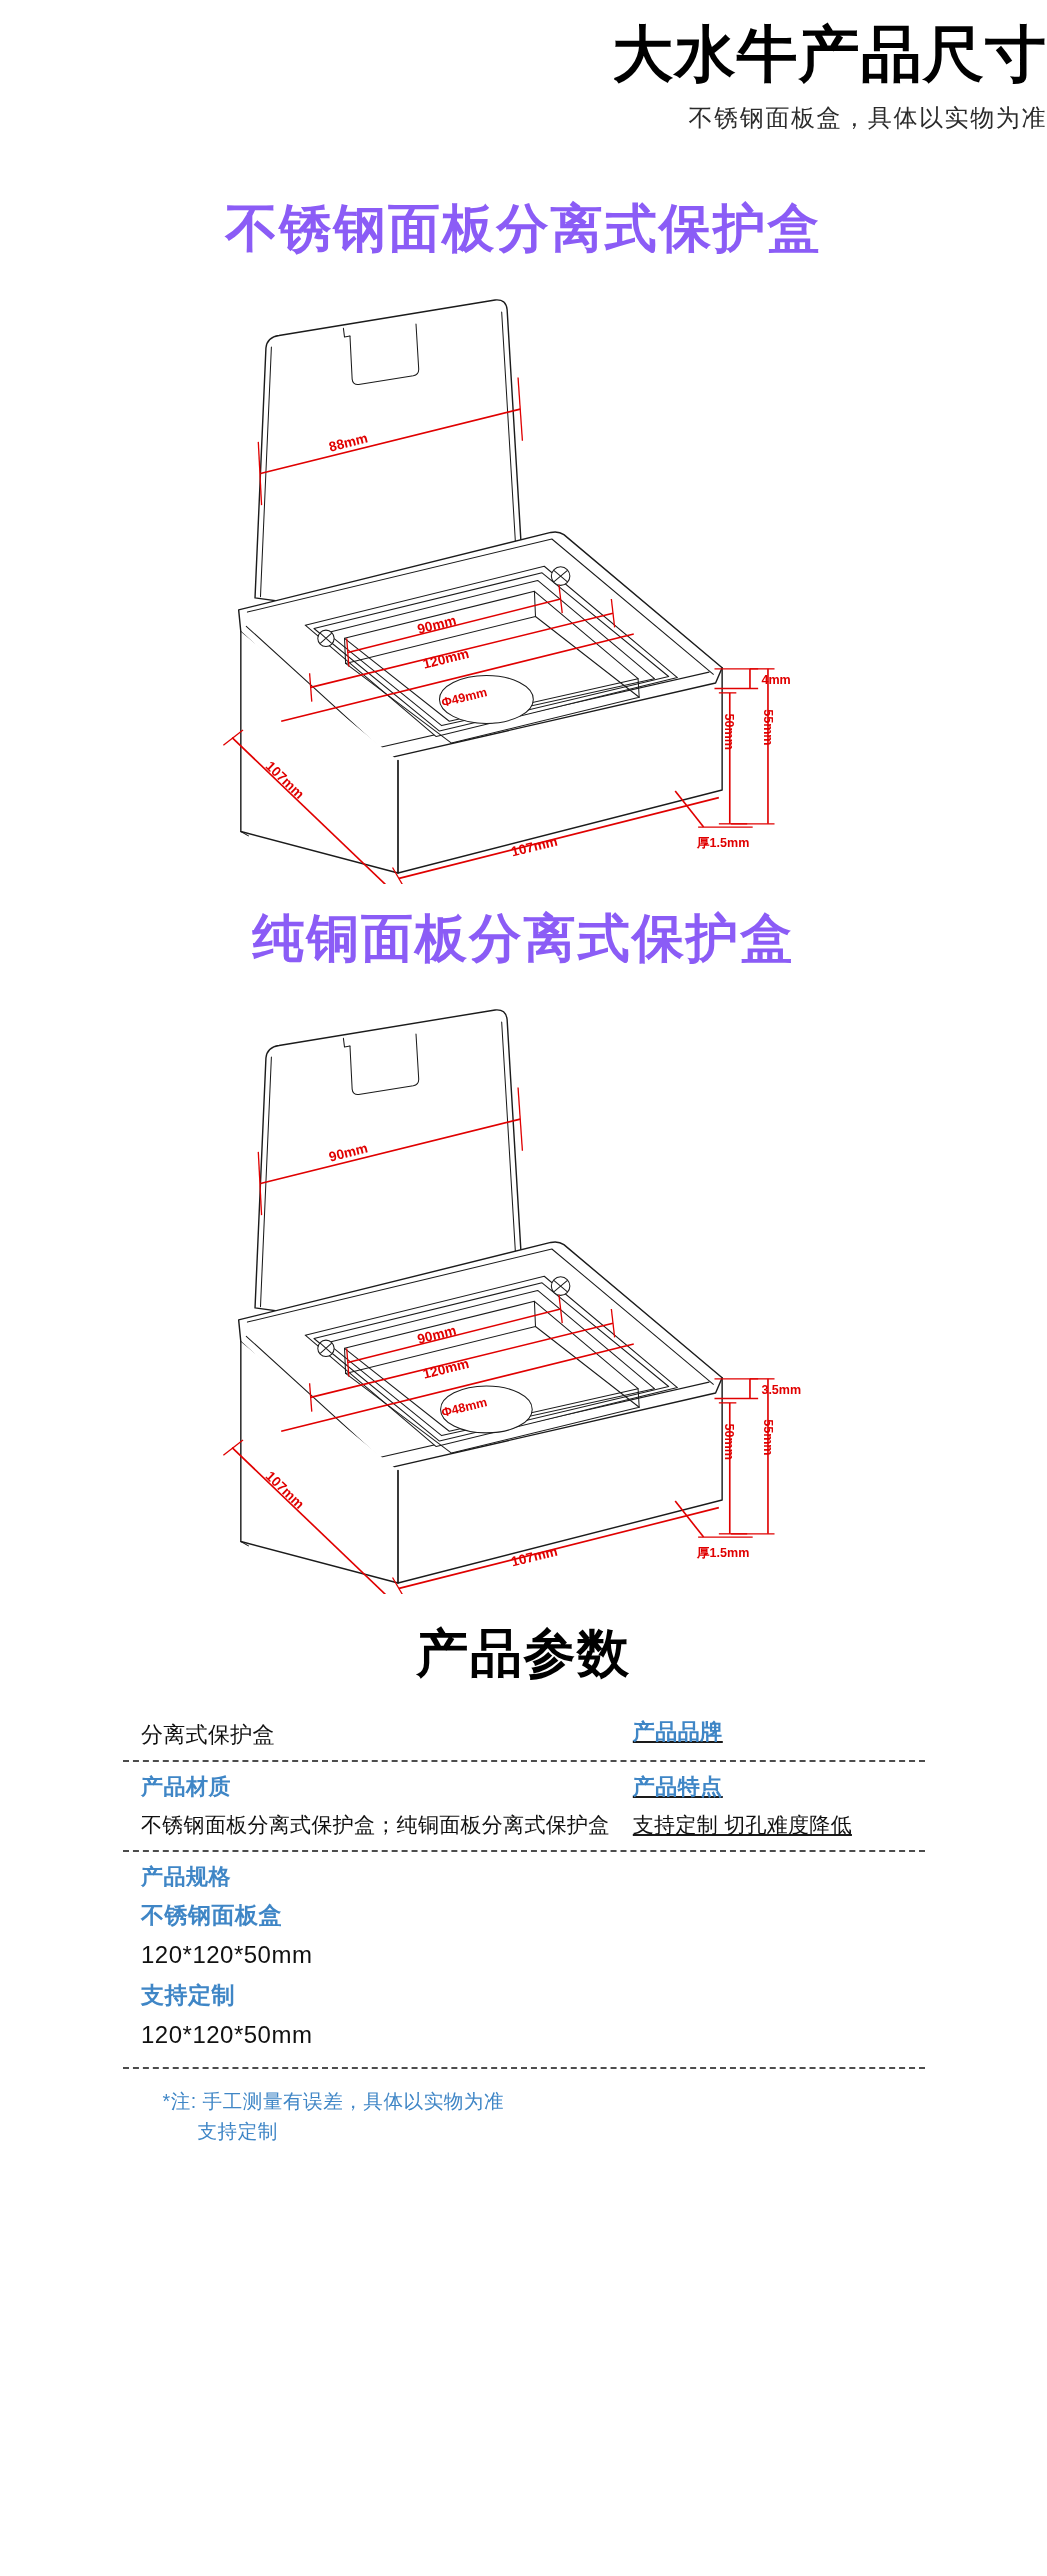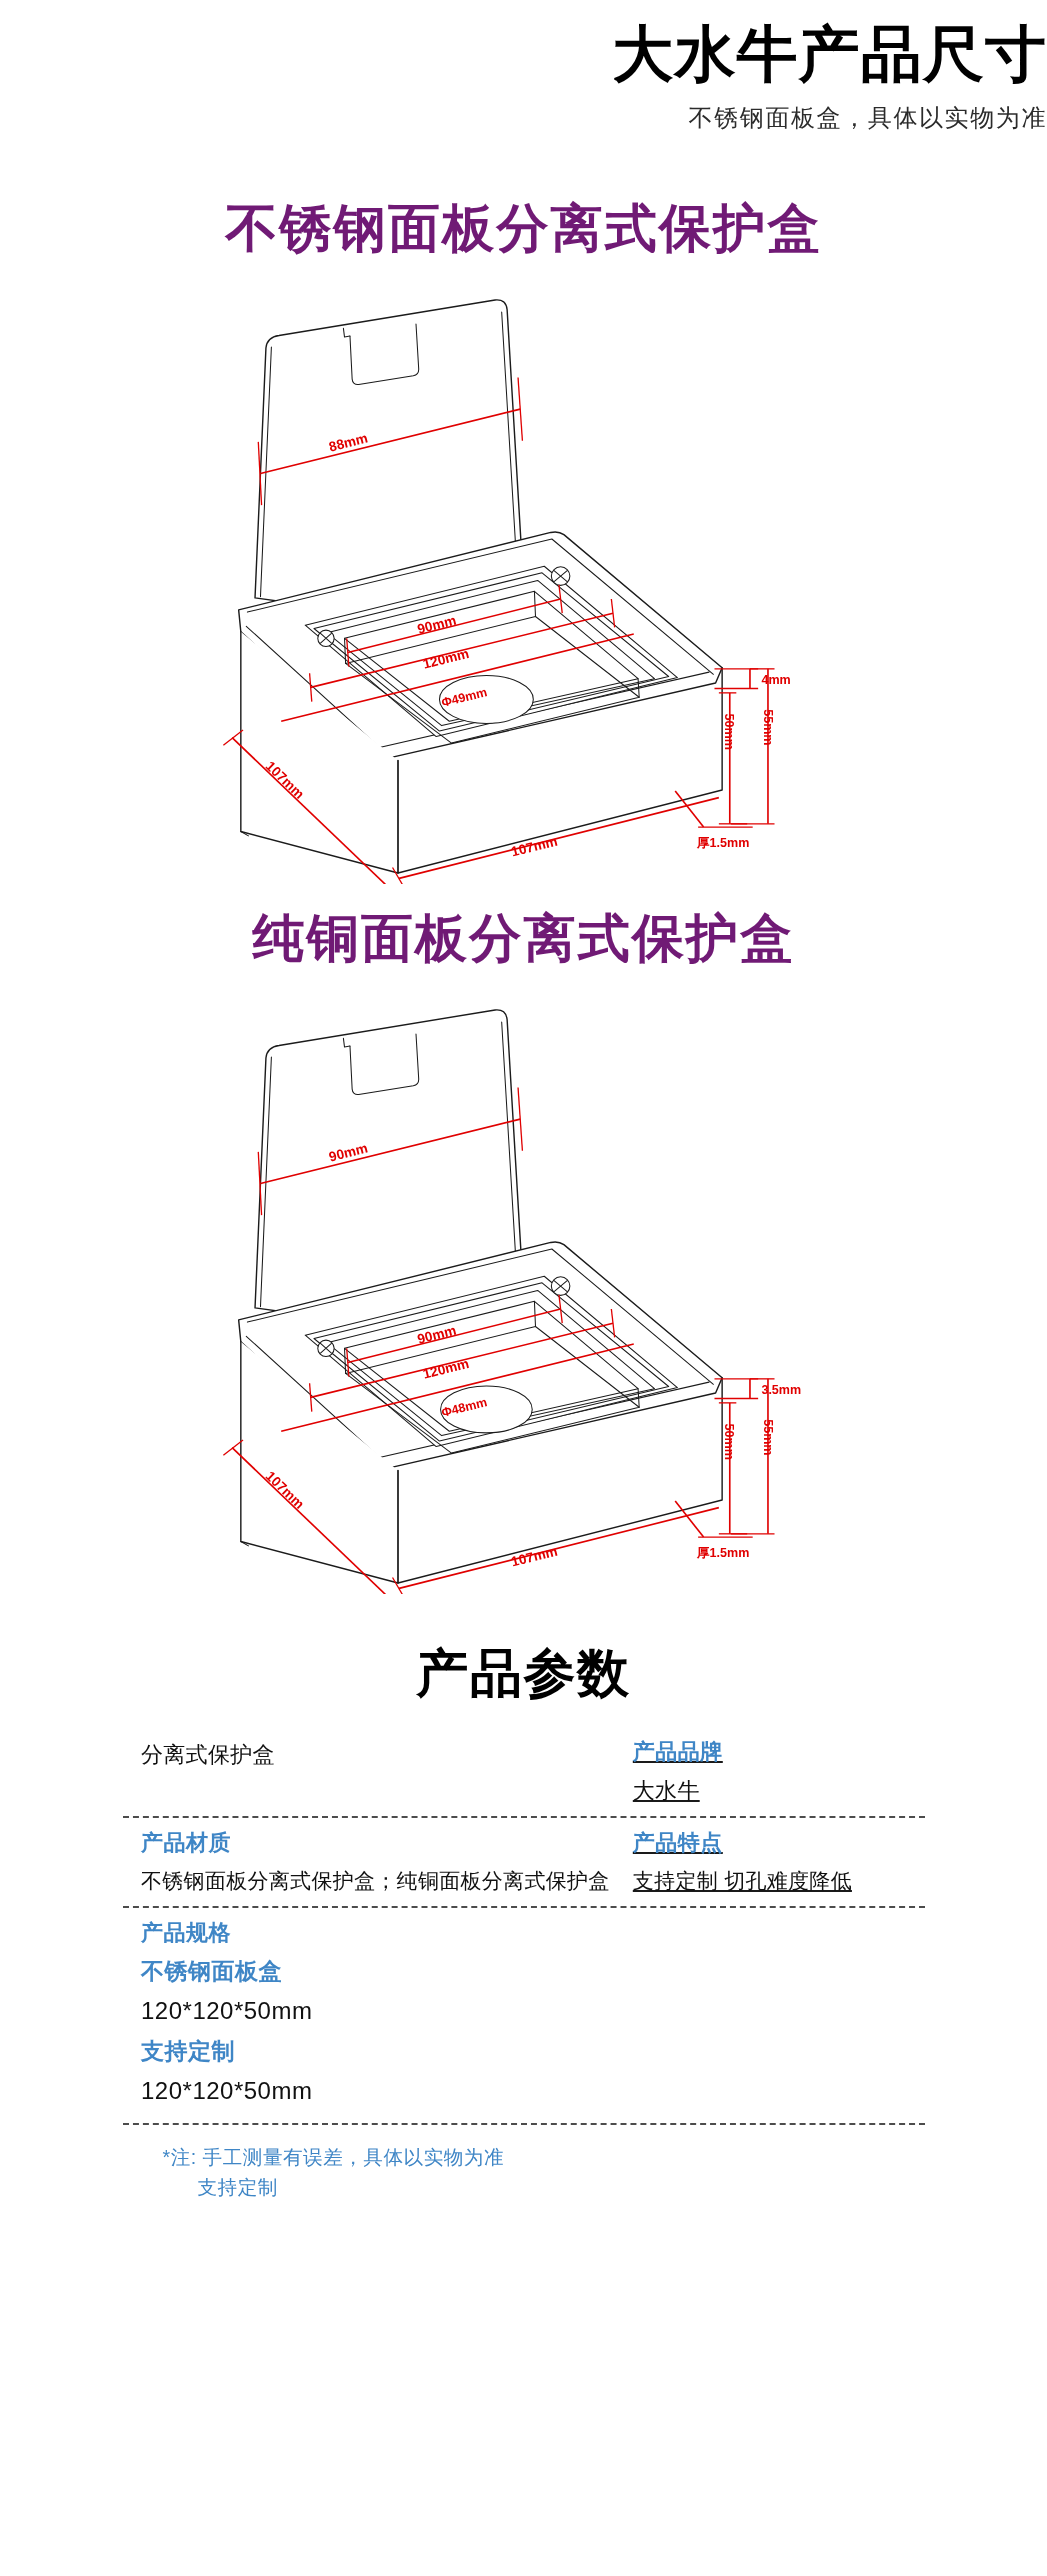--- a/index.html
+++ b/index.html
@@ -30,28 +30,28 @@
     font-weight:500;
   }
 
   
   .sec-head{
     text-align:center;
     font-family:"Liberation Serif","DejaVu Serif",serif;
     font-weight:bold;
     font-size:52px;
     letter-spacing:2.2px;
-    color:#701a75;
+    color:#8b5cf6;
   }
   .sec-head.s1{margin-top:60px;}
   .sec-head.s2{margin-top:19.6px;}
 
   .params-head{
     text-align:center;
-    margin-top:45px;
+    margin-top:25px;
     font-family:"Liberation Serif","DejaVu Serif",serif;
     font-weight:bold;
     font-size:52px;
     letter-spacing:1.6px;
     color:#000;
   }
 
   
   .drawing-wrap{
     width:1047px;
@@ -408,21 +408,20 @@
 
   <div class="params">
 
     <div class="prow">
       <div class="prow-inner">
         <div class="pcell left">
           <div class="pvalue">分离式保护盒</div>
         </div>
         <div class="pcell right">
           <div class="plabel">产品品牌</div>
-          <div class="pvalue">大水牛</div>
         </div>
       </div>
       <div class="psep"></div>
     </div>
 
     <div class="prow">
       <div class="prow-inner">
         <div class="pcell left">
           <div class="plabel">产品材质</div>
           <div class="pvalue narrow">不锈钢面板分离式保护盒；纯铜面板分离式保护盒</div>

